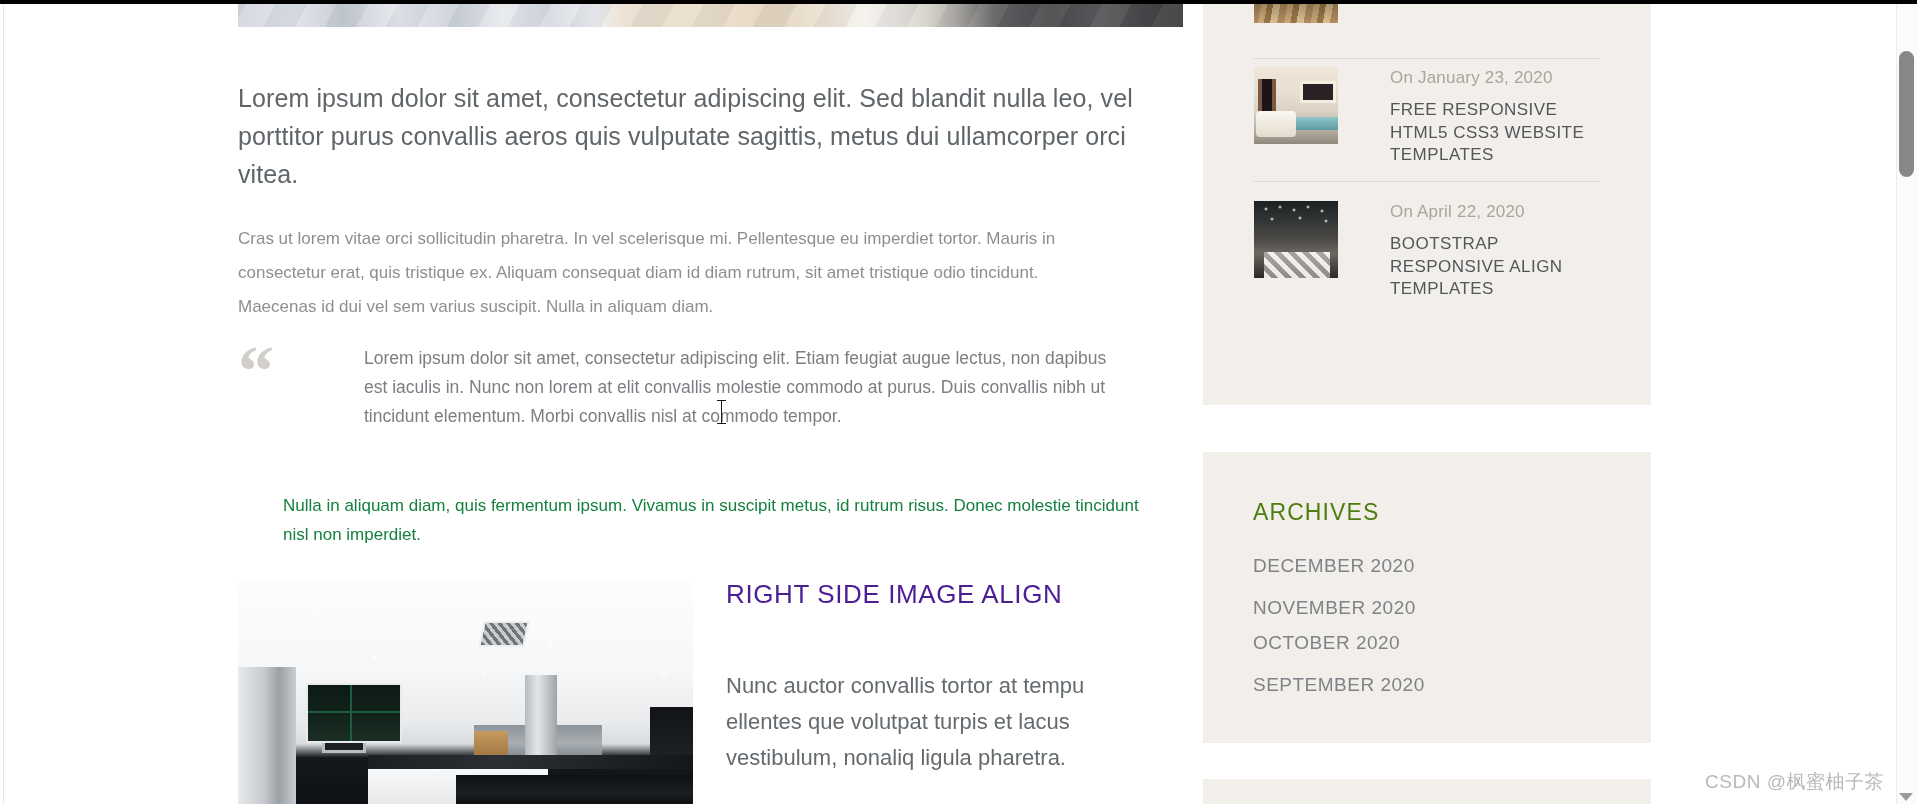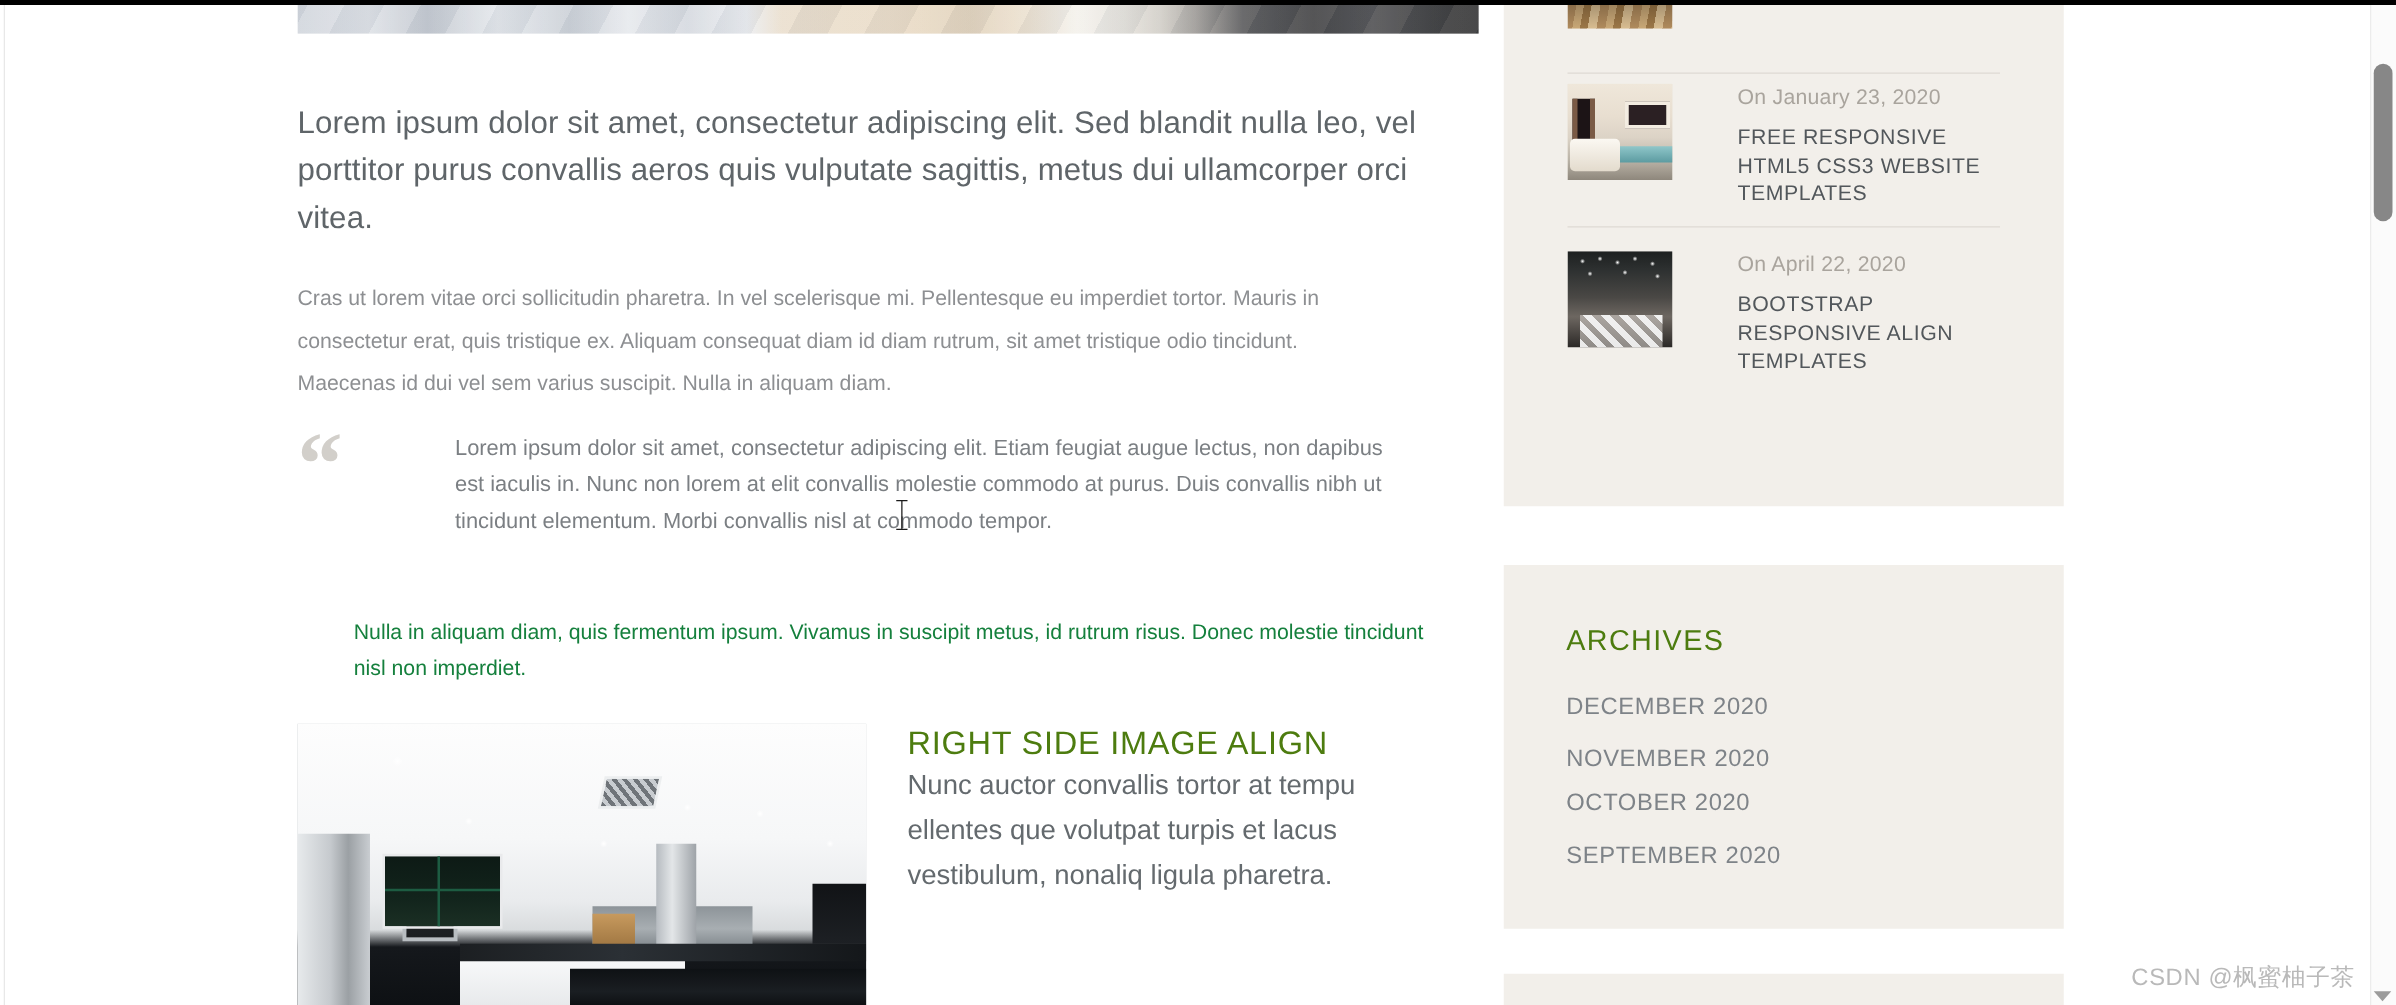--- a/index.html
+++ b/index.html
@@ -277,27 +277,27 @@
     border: 2px solid #eceeef;
     transform: skewX(-12deg);
   }
 
   .align-title {
     position: absolute;
     left: 722px;
     top: 575px;
     font-size: 26px;
     letter-spacing: 0.6px;
-    color: #4d7c0f;
+    color: #4c1d95;
     font-weight: 400;
   }
   .align-paragraph {
     position: absolute;
     left: 722px;
-    top: 606px;
+    top: 664px;
     width: 385px;
     font-size: 22px;
     line-height: 36px;
     color: #646a6e;
     font-weight: 300;
   }
 
   .widget {
     position: absolute;
     left: 1199px;

